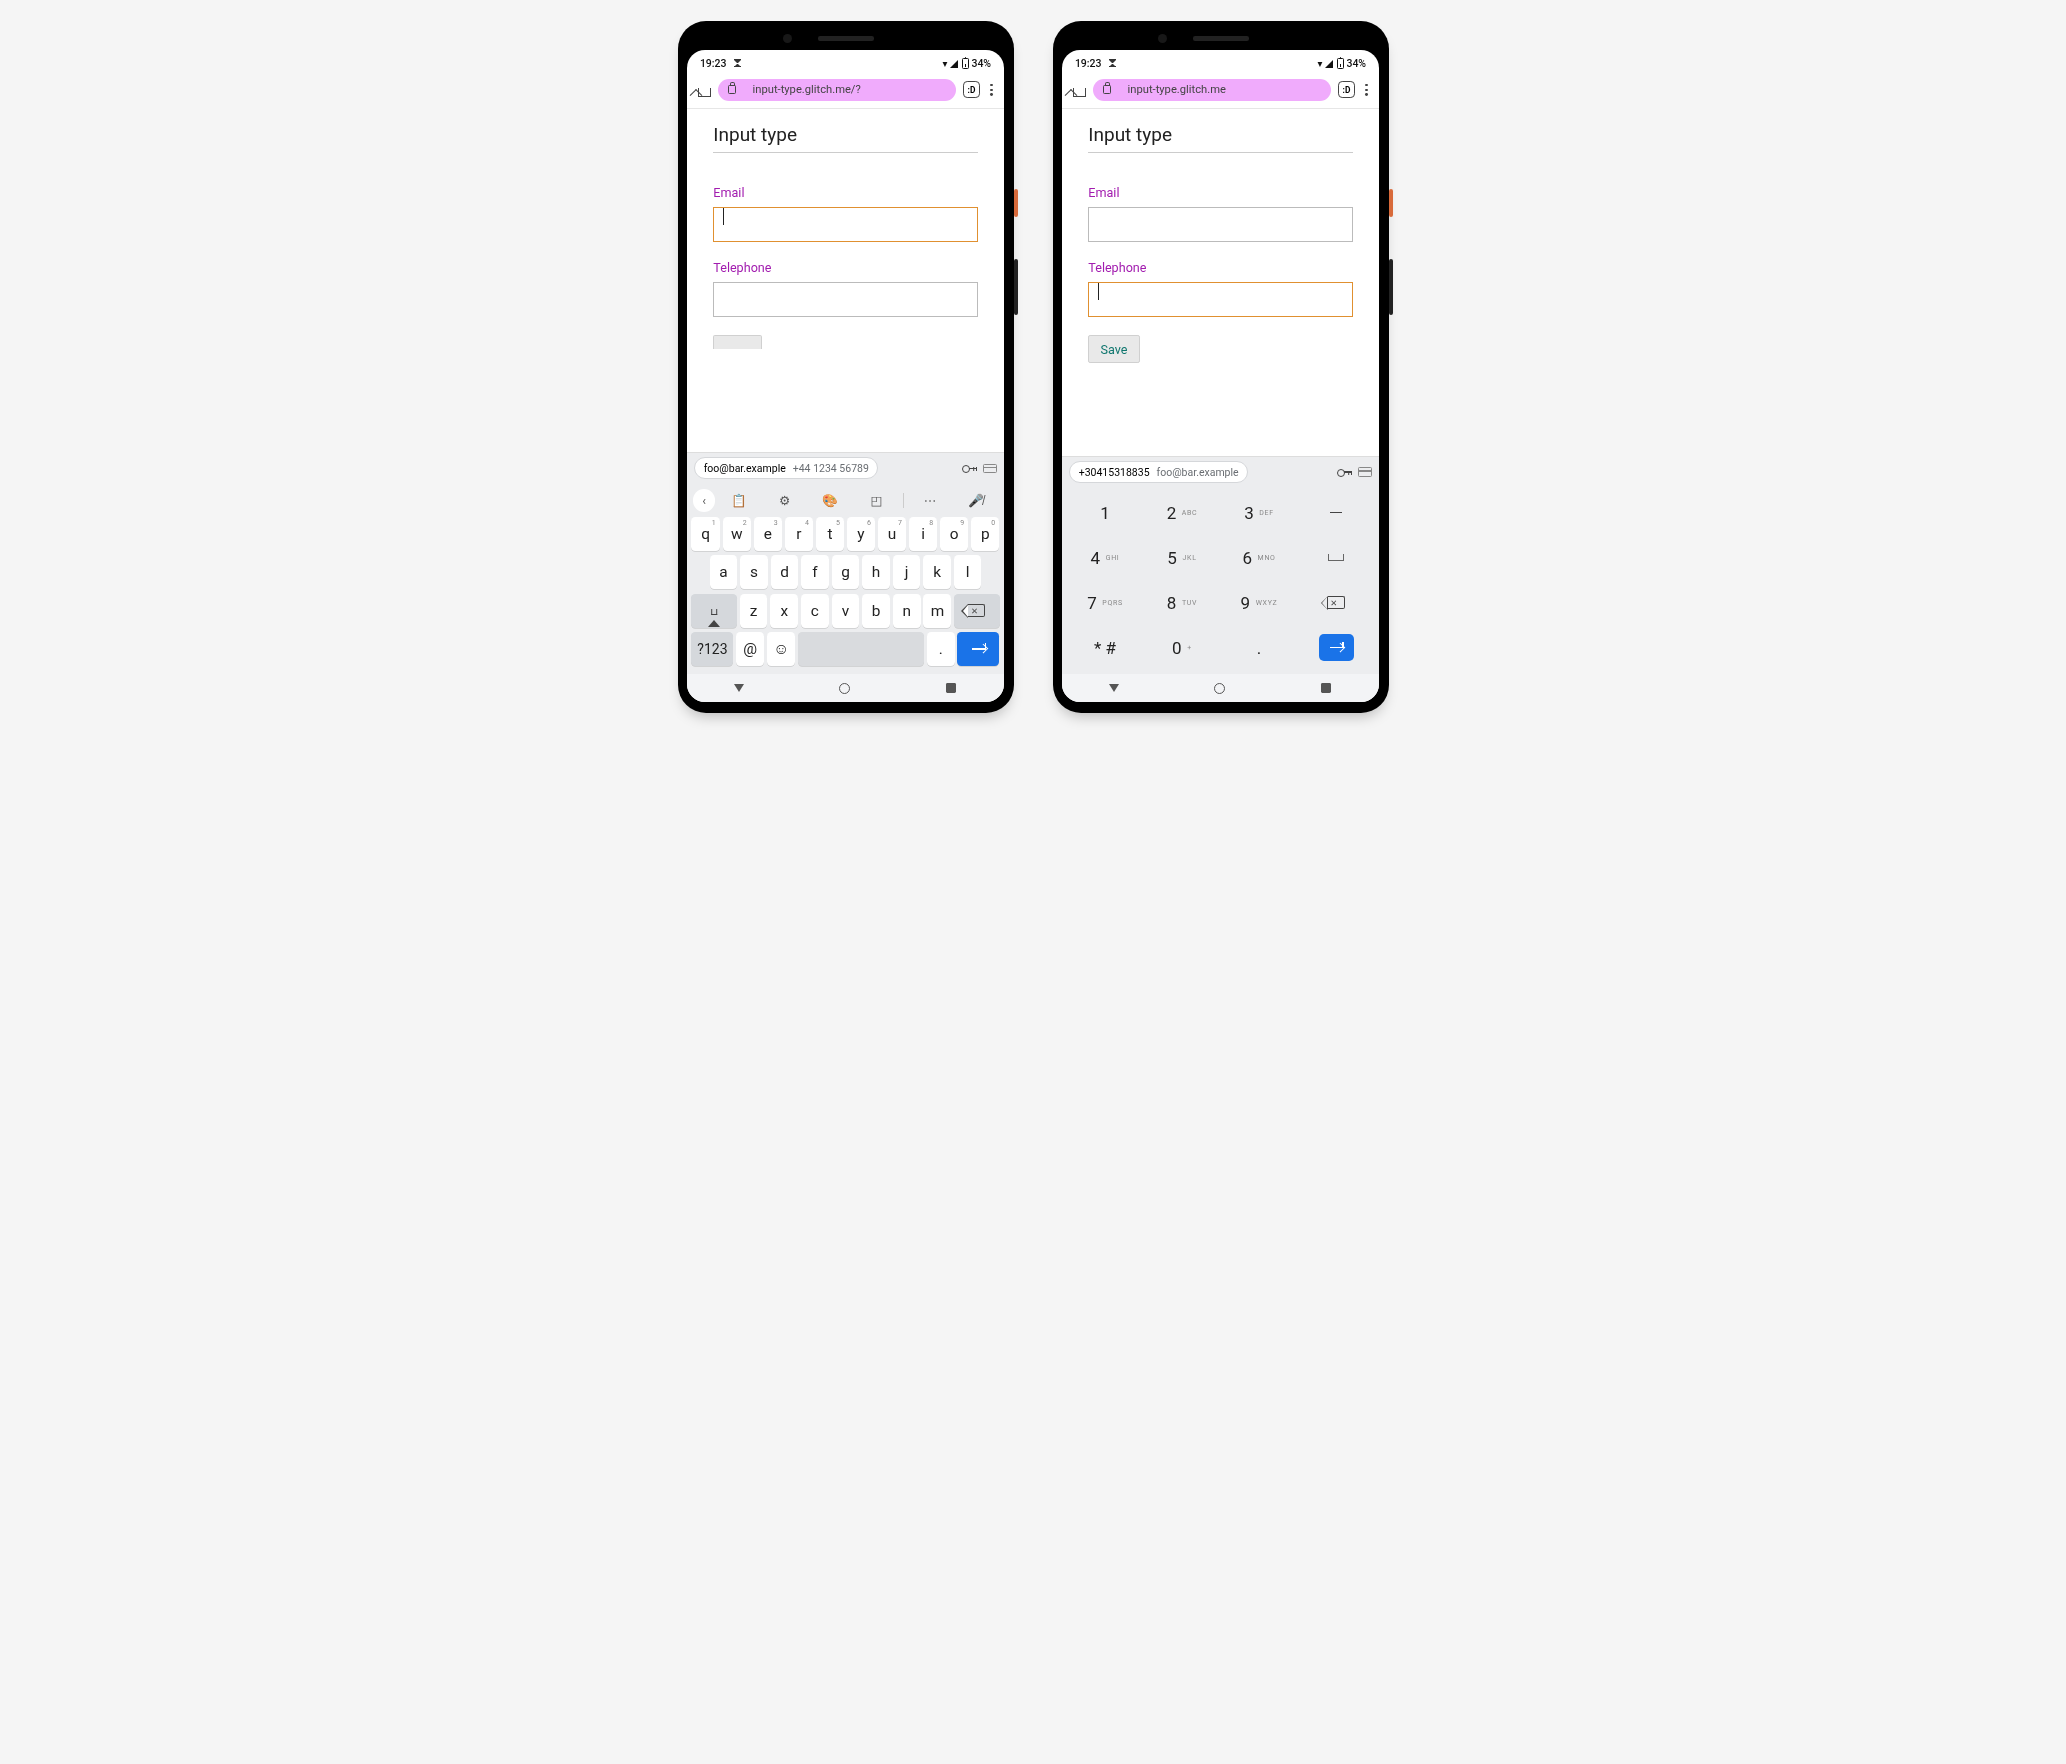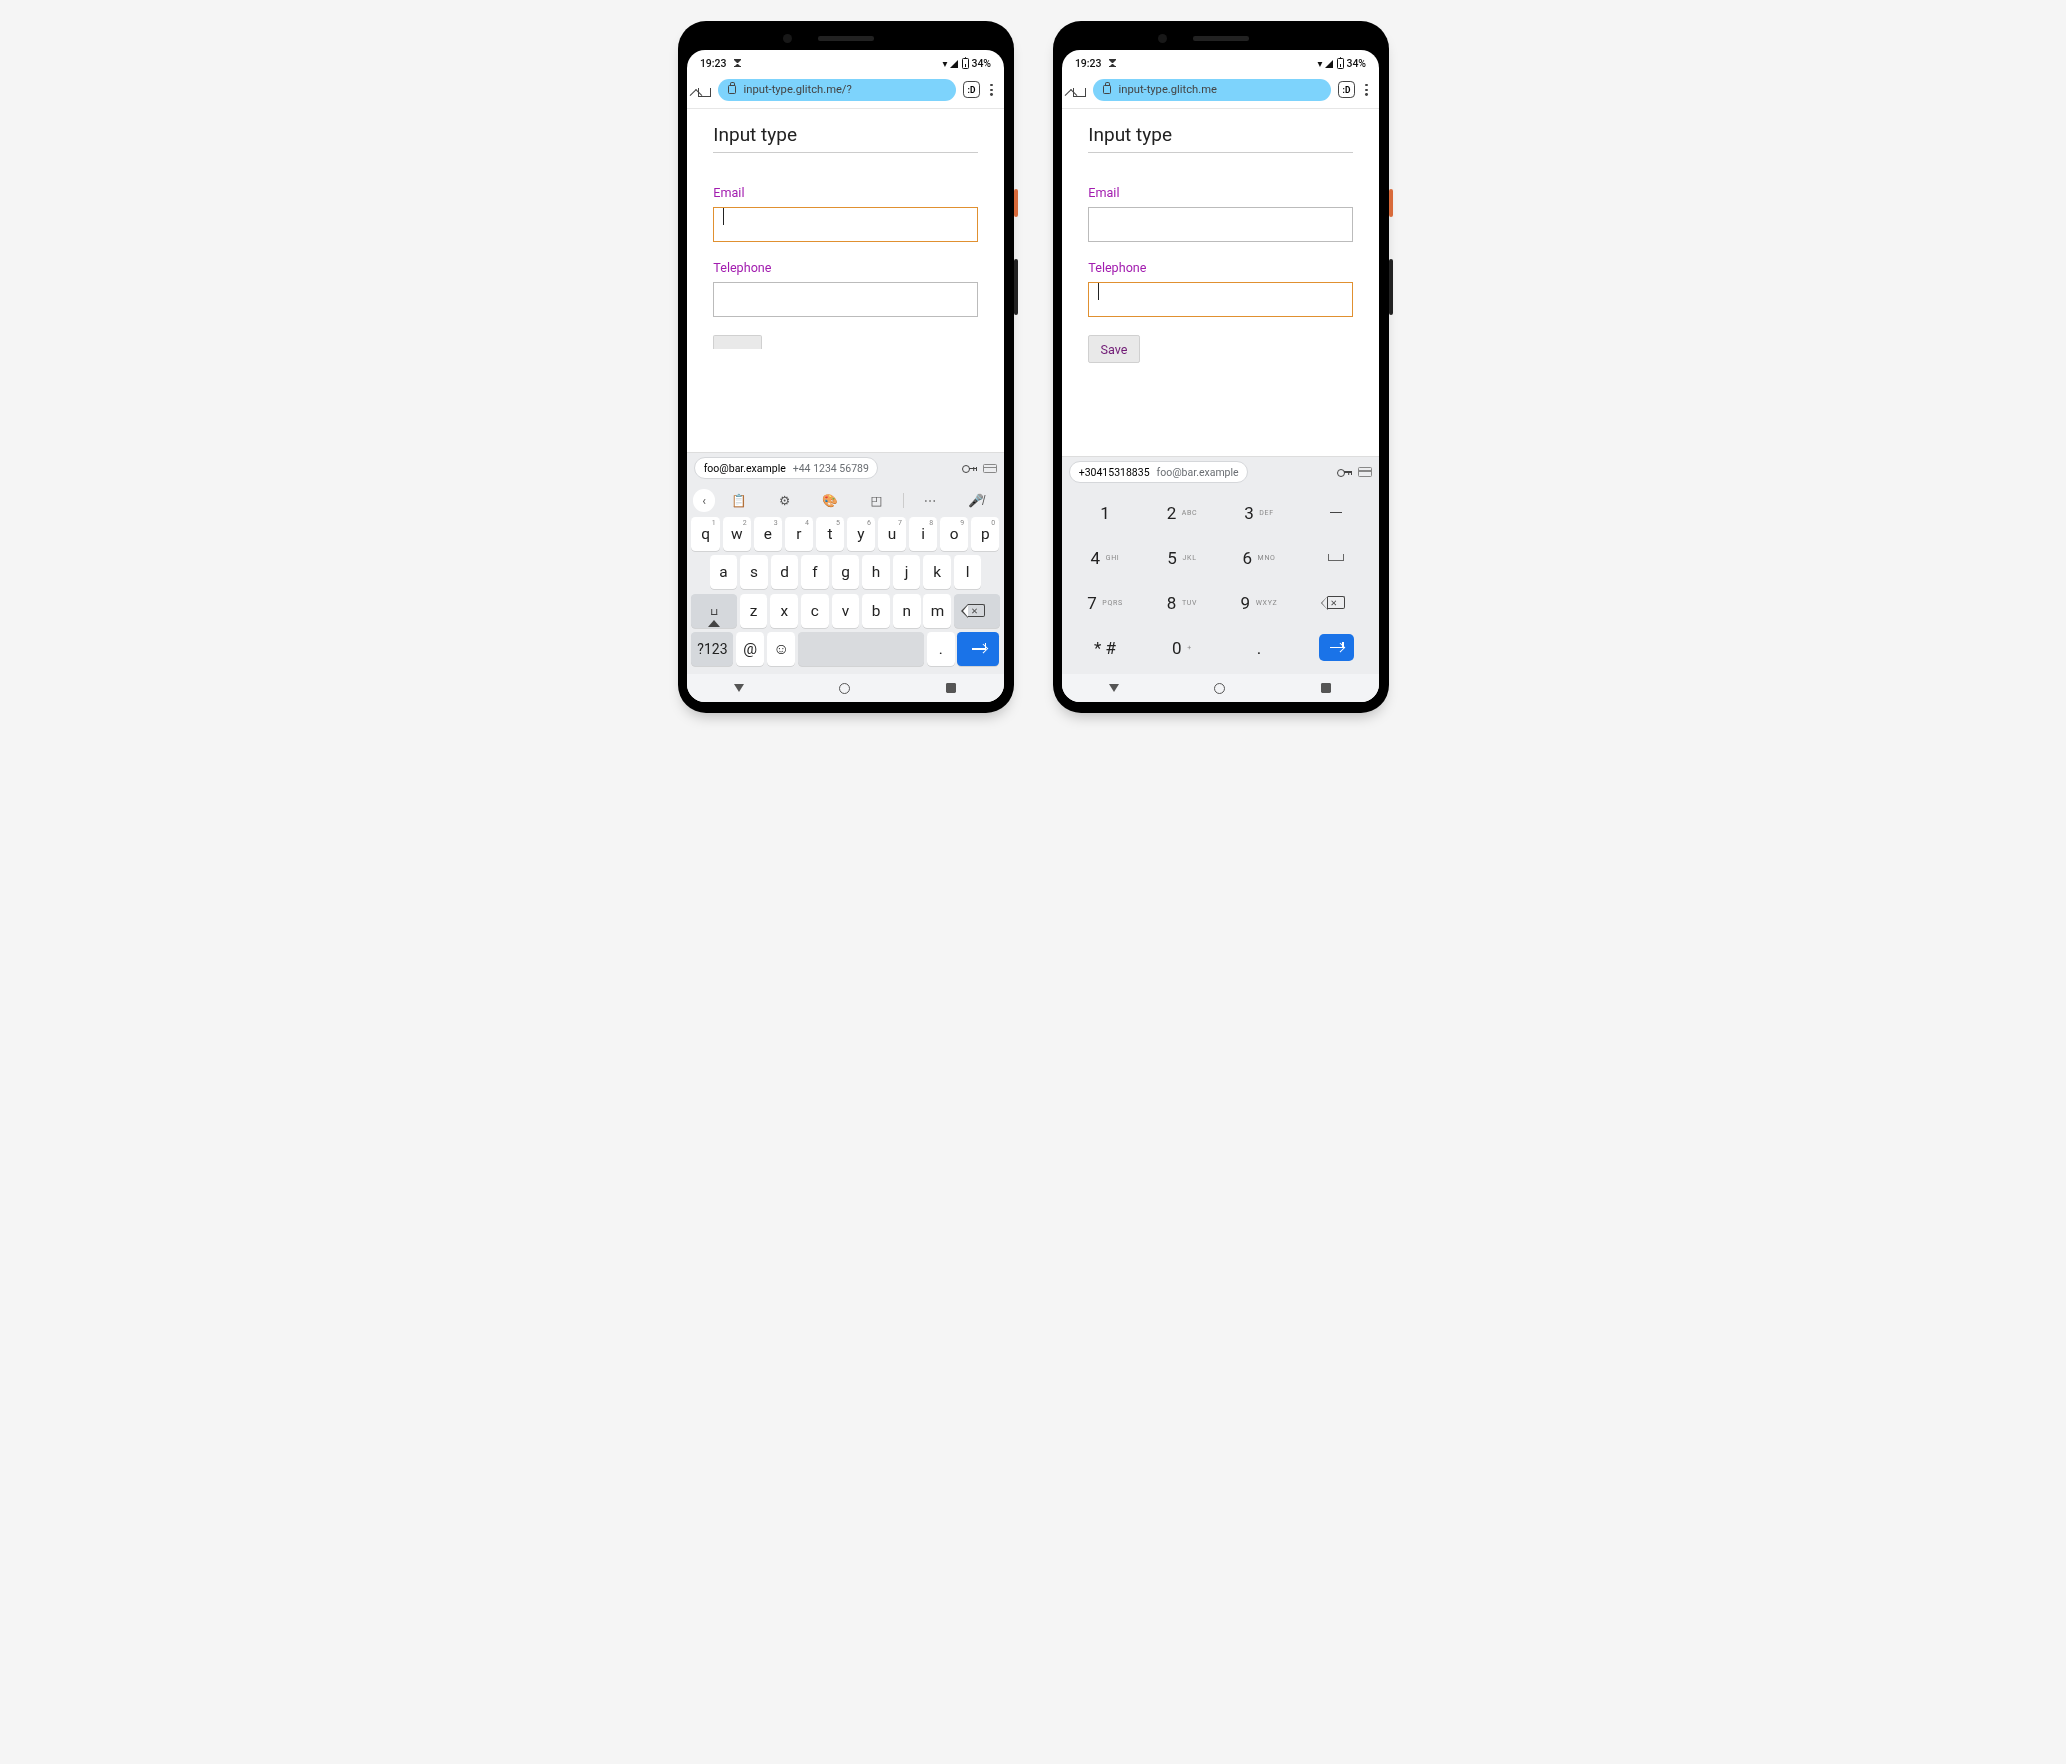--- a/index.html
+++ b/index.html
@@ -137,26 +137,26 @@
     position:absolute;
     left:0.7px; top:6.3px;
     width:8.4px; height:8.4px;
     border:1.4px solid #444;
     border-right:none; border-bottom:none;
     transform: rotate(45deg);
     transform-origin: top left;
   }
   .omnibox {
     flex:1;
-    background:#7dd3fc;
+    background:#f0abfc;
     border-radius: 14px;
     padding: 4.9px 9.8px;
     display:flex;
     align-items:center;
-    gap:8px;
+    gap:17px;
     font-size:11.2px;
     color:#444;
     overflow:hidden;
     white-space:nowrap;
   }
   .lock-ic {
     width:7.7px;height:9px;
     border:1.1px solid #444;
     border-radius:1.4px;
     position:relative;
@@ -215,21 +215,21 @@
     display:inline-block;
     width:0.7px;height:17px;
     background:#222;
     vertical-align:middle;
   }
   .save-btn {
     background:#e9e9e9;
     border:0.7px solid #d0d0d0;
     padding:5.6px 11.2px;
     font-size:12.6px;
-    color:#701a75;
+    color:#0f766e;
     border-radius:2.1px;
     display:inline-block;
     text-align:right;
   }
   .save-peek {
     height:14px; width:49px;
     background:#e9e9e9;
     border:0.7px solid #d0d0d0;
     border-bottom:none;
     border-radius:2.1px 2.1px 0 0;

